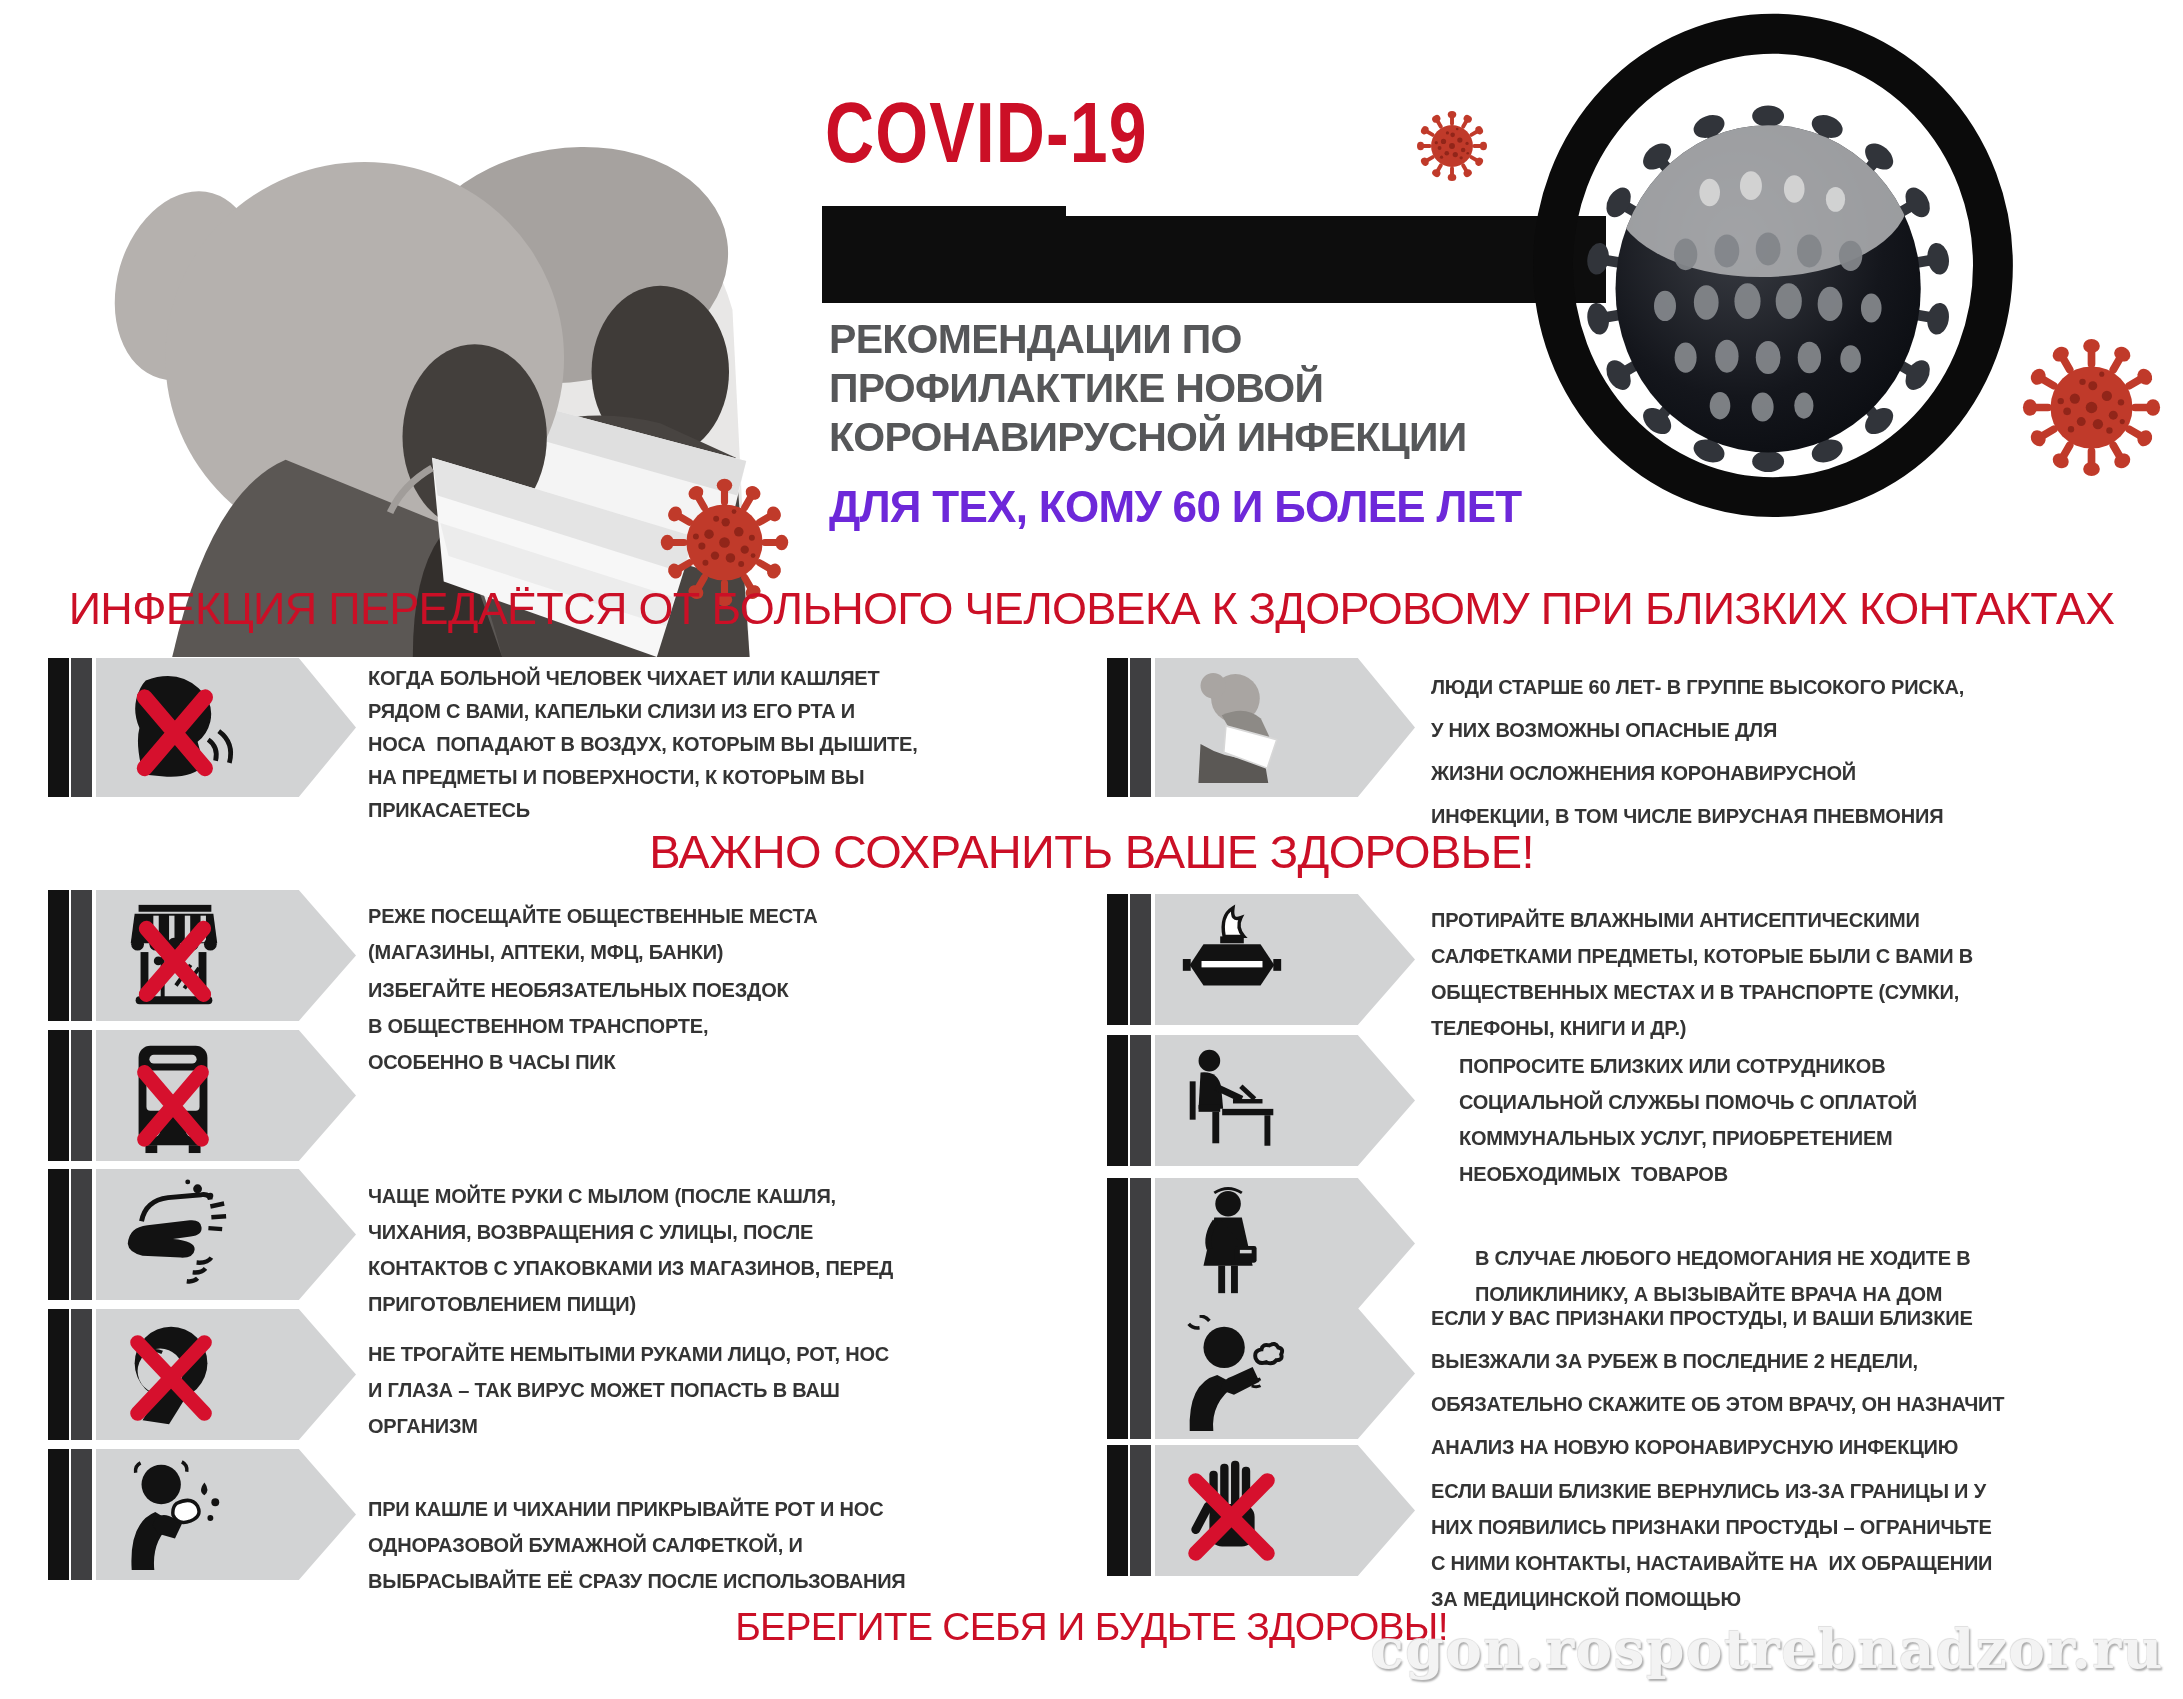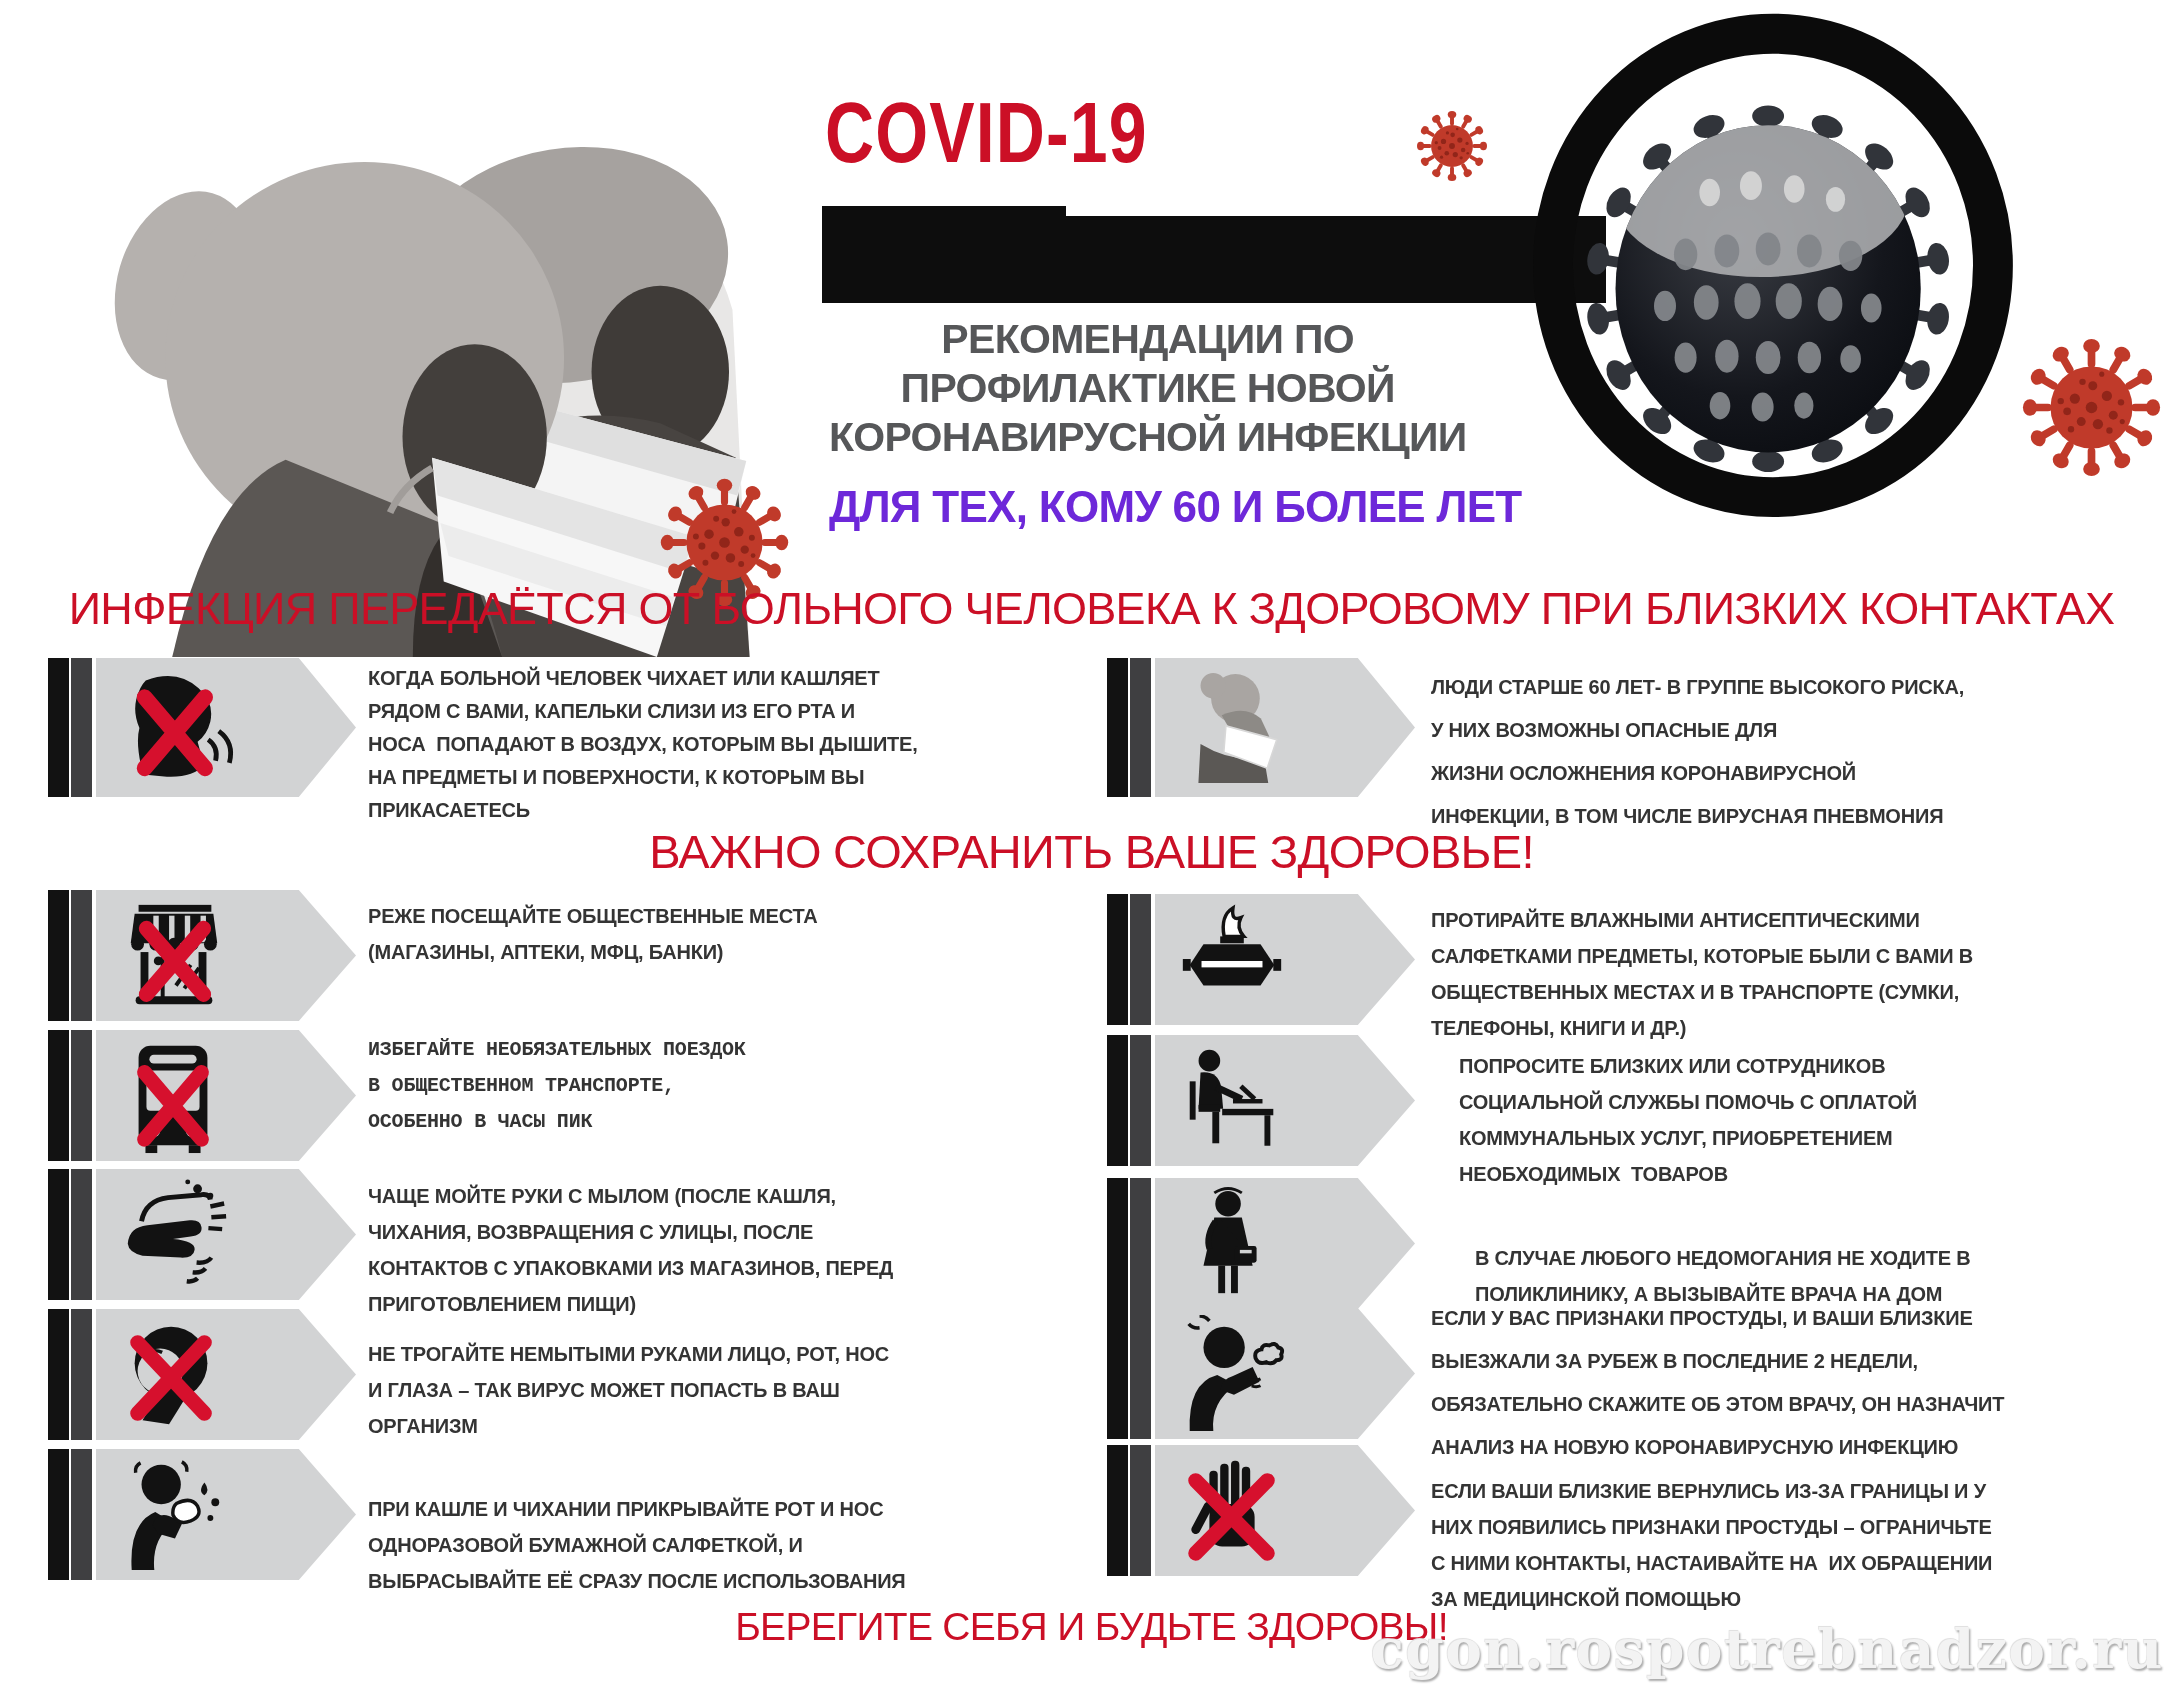--- a/index.html
+++ b/index.html
@@ -9,21 +9,21 @@
   }
   
   .covid-title{
     position:absolute;left:825px;top:84px;color:#cb0f26;font-weight:bold;
     font-size:85px;letter-spacing:1.4px;transform:scaleX(.80);transform-origin:left top;white-space:nowrap;
   }
   .handle-a{position:absolute;left:822px;top:206px;width:244px;height:96px;background:#0d0d0d;}
   .handle-b{position:absolute;left:822px;top:216px;width:784px;height:87px;background:#0d0d0d;}
   .subtitle{
     position:absolute;left:829px;top:315px;color:#565759;font-weight:bold;
-    font-size:41px;line-height:49px;white-space:pre-line;letter-spacing:-0.7px;text-align:center;
+    font-size:41px;line-height:49px;white-space:pre-line;letter-spacing:-0.7px;
   }
   .audience{
     position:absolute;left:829px;top:482px;color:#6d28d9;font-weight:bold;
     font-size:44px;letter-spacing:-0.7px;white-space:nowrap;
   }
   .people-svg{position:absolute;left:55px;top:83px;}
   .magnifier-svg{position:absolute;left:1500px;top:8.3px;}
   .virus{position:absolute;}
   .virus.v2{left:659px;top:477px;width:131px;height:131px;}
   .virus.v3{left:1416px;top:110px;width:72px;height:72px;}
@@ -324,21 +324,21 @@
     <rect x="50" y="18" width="140" height="202" rx="24" fill="#121212"></rect>
     <rect x="72" y="36" width="96" height="18" rx="9" fill="#d2d3d4"></rect>
     <rect x="66" y="68" width="108" height="82" rx="8" fill="#d2d3d4"></rect>
     <circle cx="80" cy="190" r="14" fill="#d2d3d4"></circle>
       <circle cx="160" cy="190" r="14" fill="#d2d3d4"></circle>
     <rect x="64" y="220" width="24" height="16" fill="#121212"></rect>
       <rect x="152" y="220" width="24" height="16" fill="#121212"></rect>
     <path d="M62,72 L178,208 M178,72 L62,208" stroke="#d6102d" stroke-width="30" stroke-linecap="round"></path>
   </svg>
 </div>
-<div class="txt colL" style="top:1032px;font-family:Liberation Mono, monospace;">ИЗБЕГАЙТЕ НЕОБЯЗАТЕЛЬНЫХ ПОЕЗДОК
+<div class="txt colL" style="top:972px;">ИЗБЕГАЙТЕ НЕОБЯЗАТЕЛЬНЫХ ПОЕЗДОК
 В ОБЩЕСТВЕННОМ ТРАНСПОРТЕ,
 ОСОБЕННО В ЧАСЫ ПИК</div>
 
 <div class="tab" style="left:48px;top:1169px;height:131px;">
   <span class="bk"></span>
   <span class="gk"></span>
   <span class="arrow"></span>
   <svg class="icon" width="118" height="118" viewBox="0 0 240 240">
     <path fill="none" stroke="#121212" stroke-width="10" d="M56,92 Q64,50 110,44 L178,38 q16,-2 18,10"></path>
     <path fill="none" stroke="#121212" stroke-width="9" d="M196,62 l28,-6 M198,84 l30,-2 M192,106 l28,2"></path>

